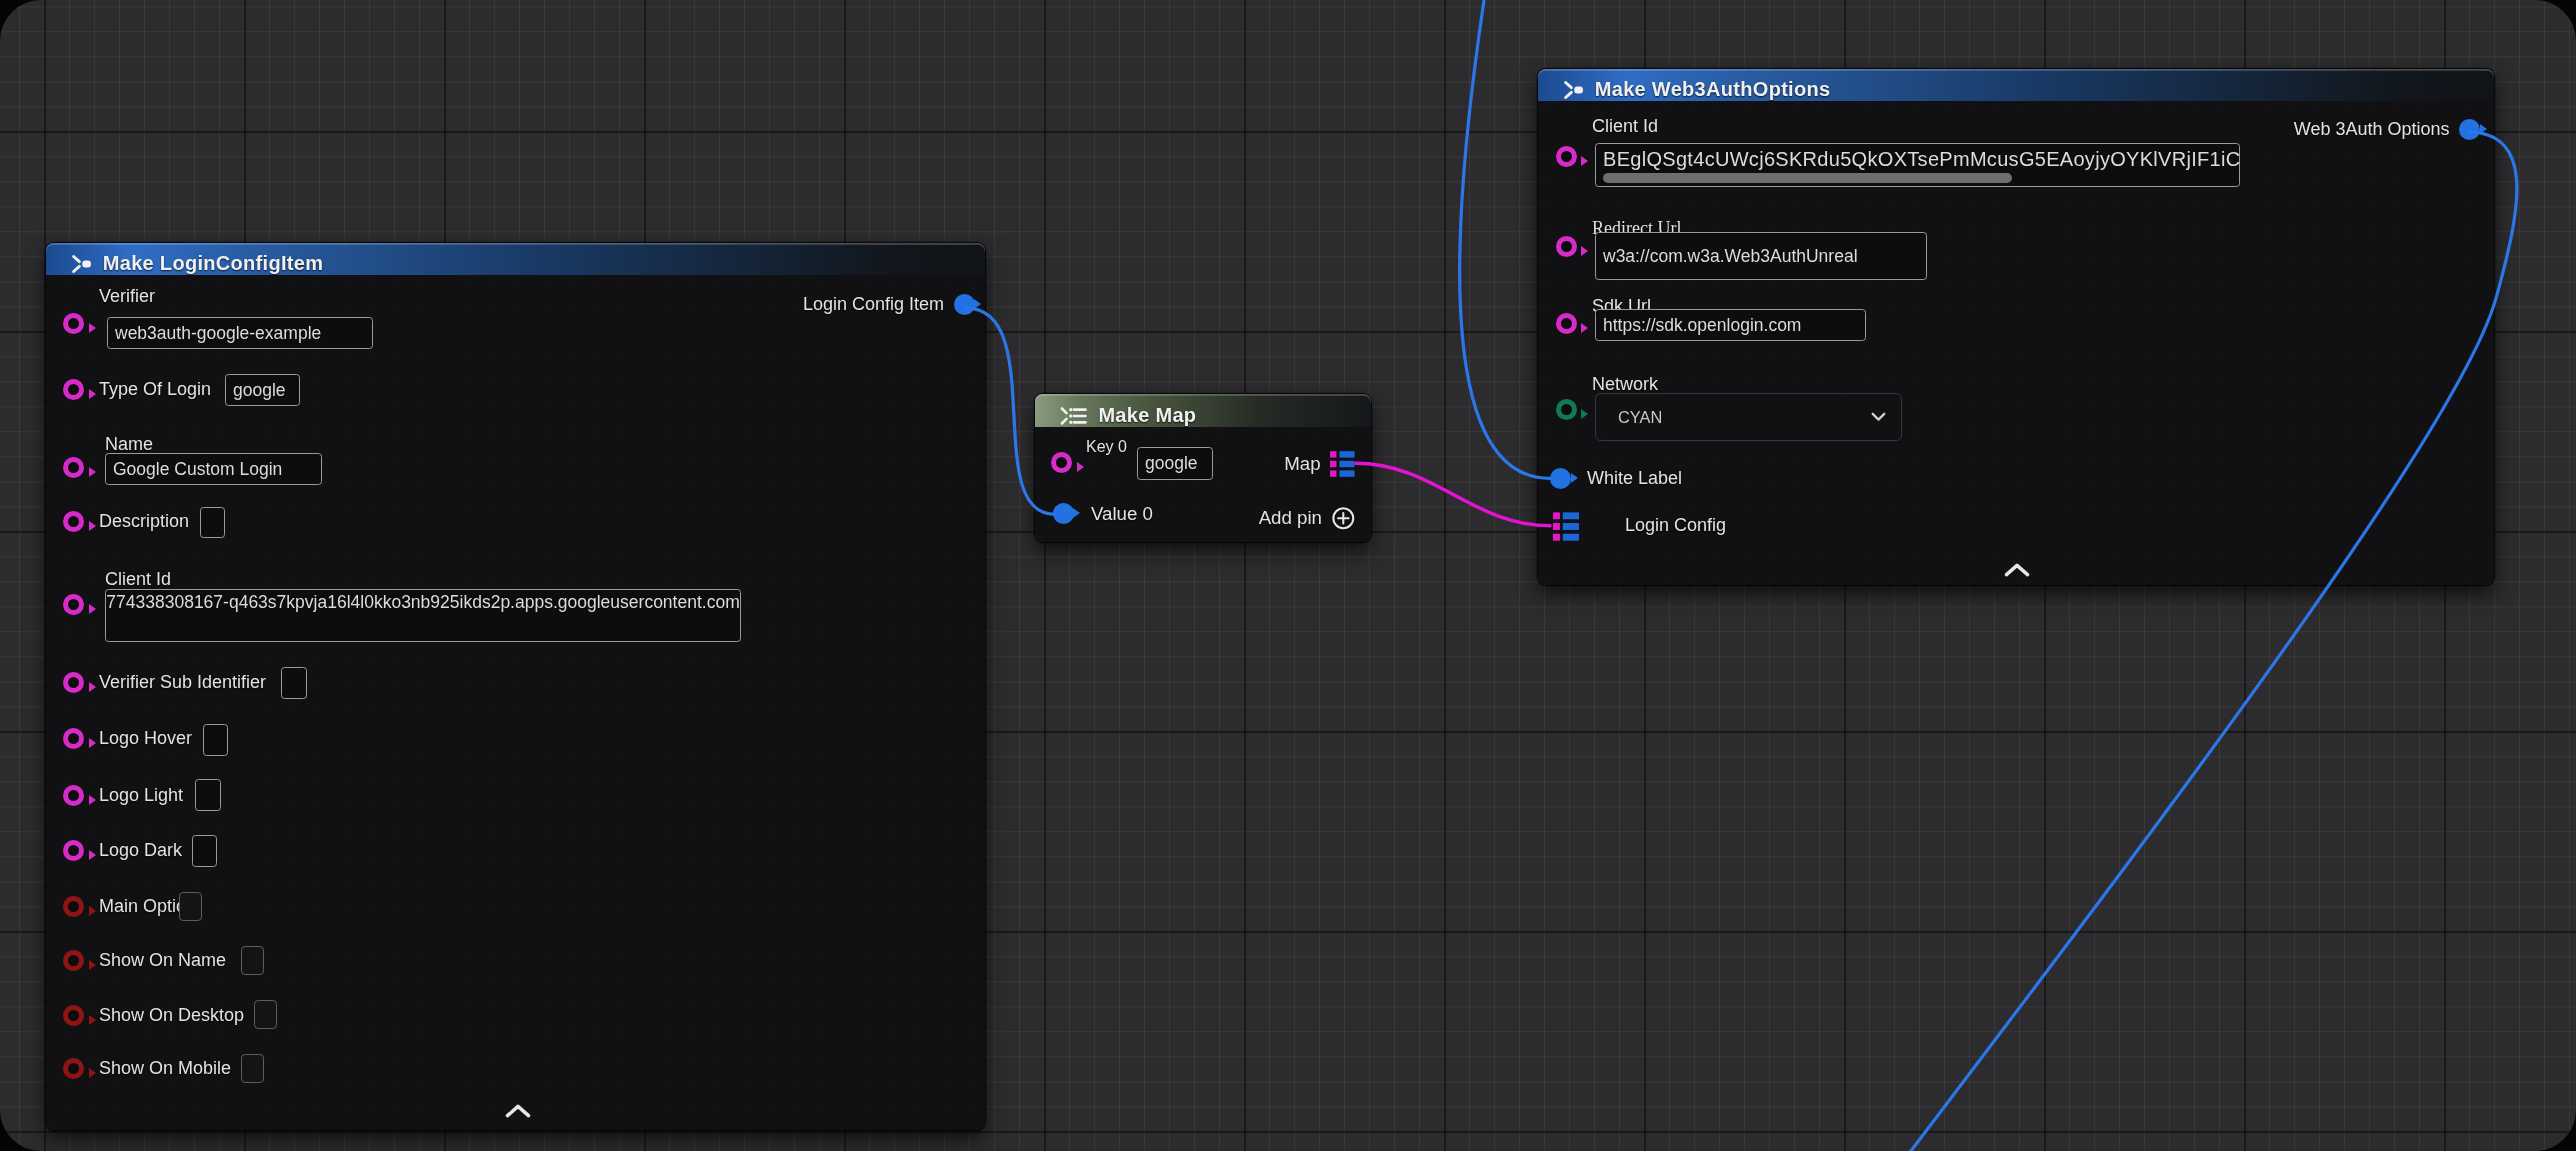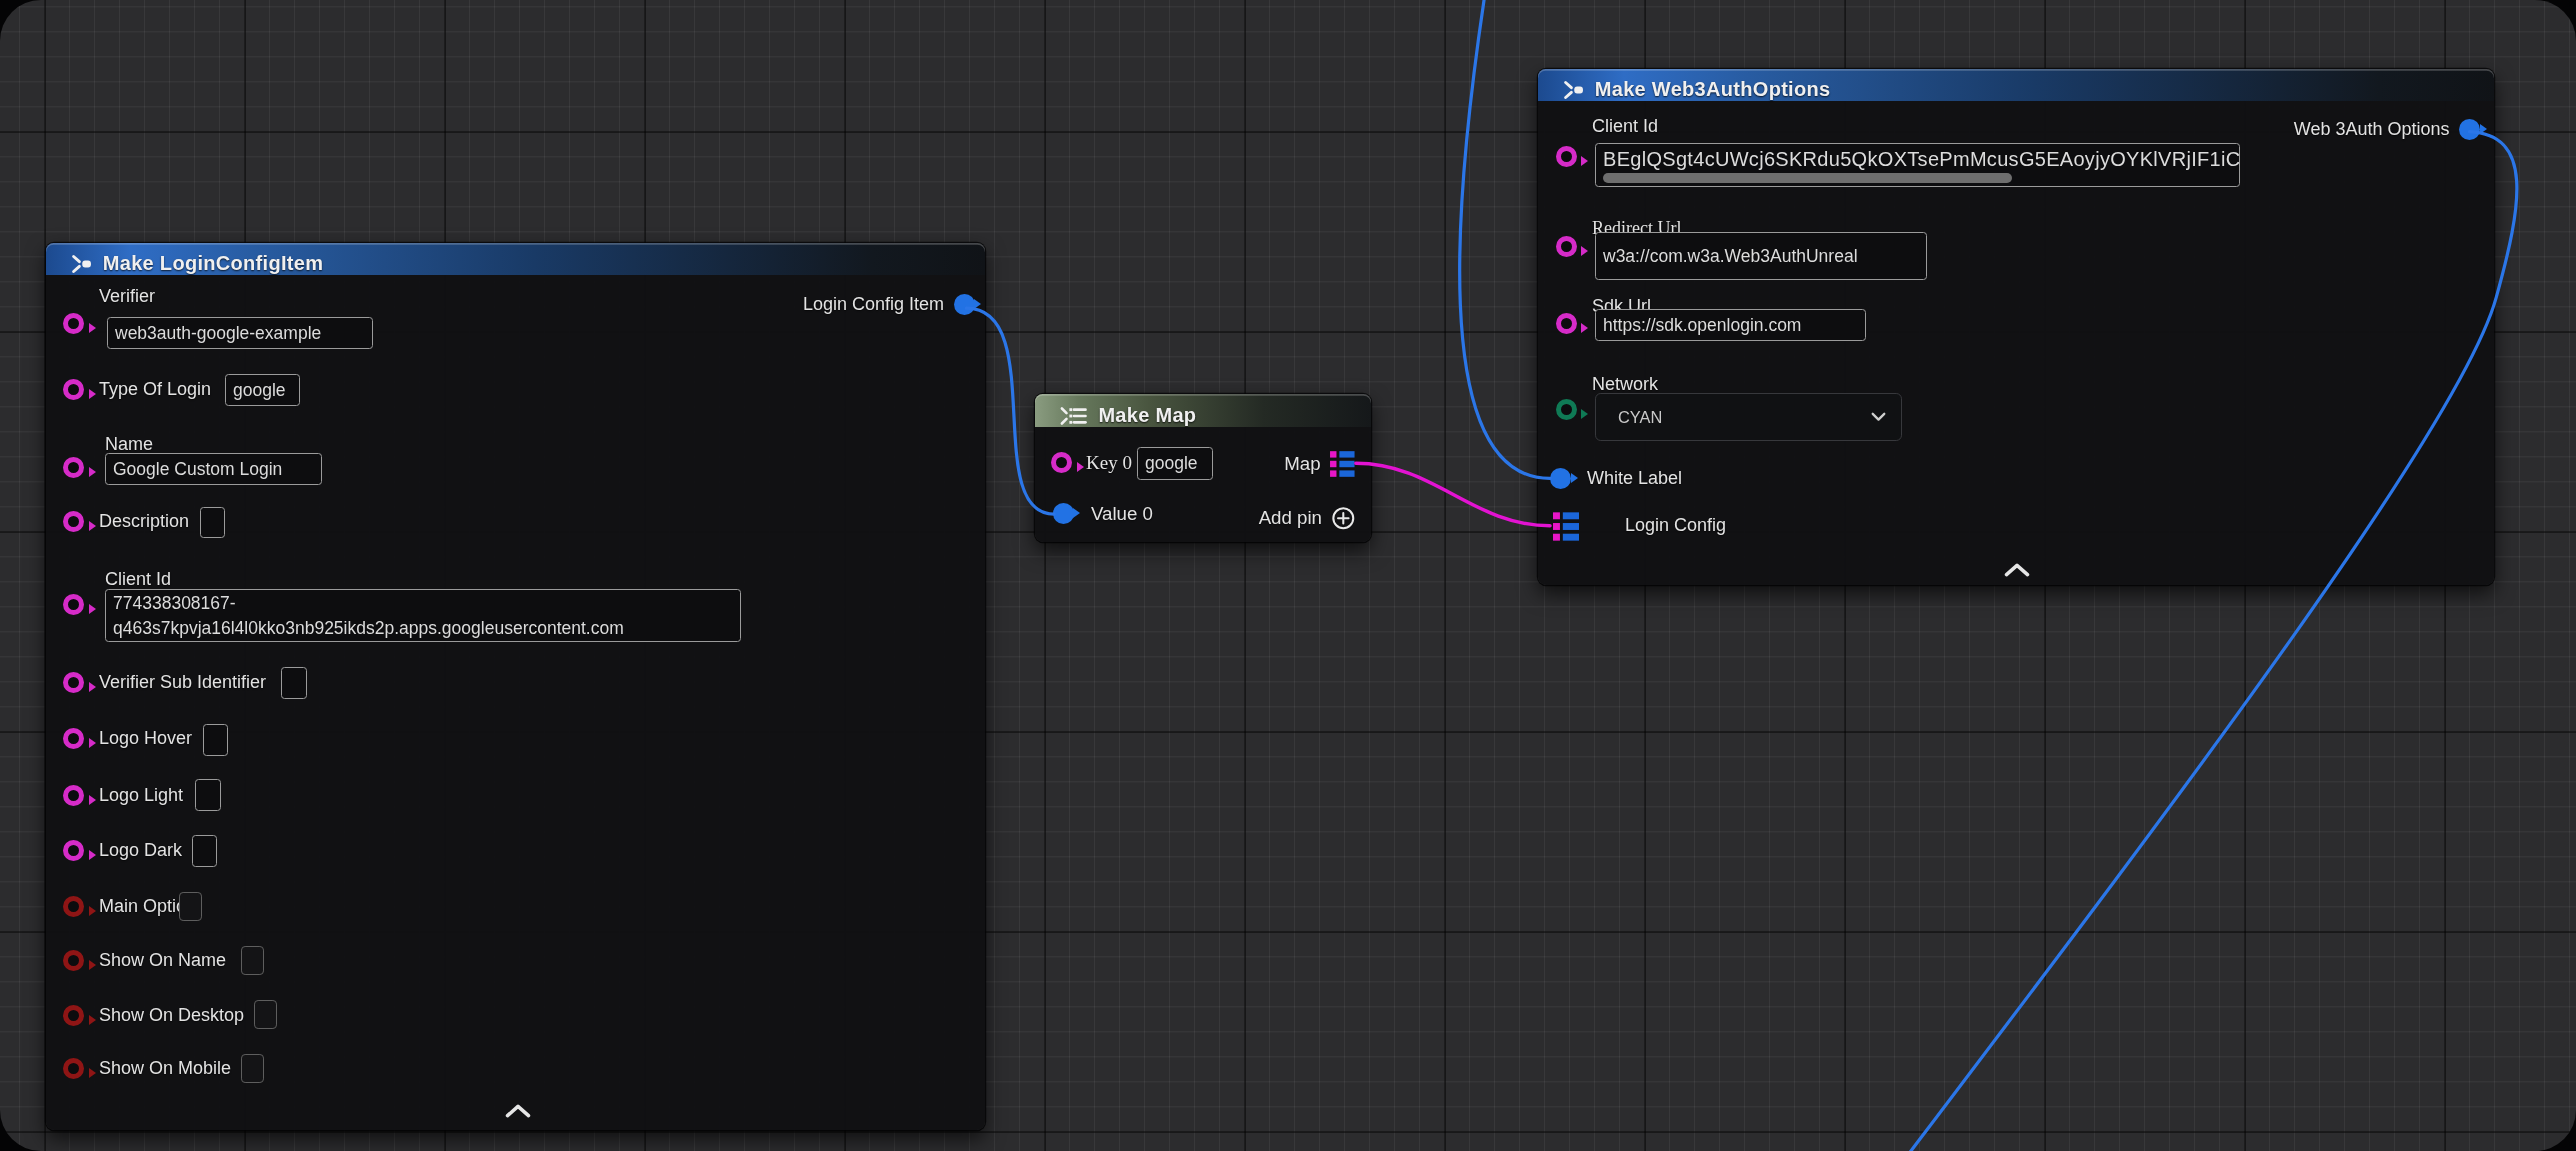--- a/index.html
+++ b/index.html
@@ -33,21 +33,21 @@
   .pin.hollow{border:5.3px solid;background:#0c0c0e;}
   .pin.filled{border:none;}
   .pin.magenta{border-color:#d62bc8;}.pin.magenta::after{border-left-color:#d62bc8;}
   .pin.red{border-color:#8f1515;}.pin.red::after{border-left-color:#8f1515;}
   .pin.green{border-color:#0f7a55;}.pin.green::after{border-left-color:#0f7a55;}
   .pin.blue{background:#2272e4;}.pin.blue::after{border-left-color:#2272e4;}
 
   .tb{background:#0d0d0f;border:1.2px solid #9b9b9b;border-radius:3.5px;color:#dcdcdc;
     font-size:17.5px;display:flex;align-items:center;padding:0 7px;box-sizing:border-box;
     overflow:hidden;white-space:nowrap;position:absolute;}
-  .tb.multi{white-space:normal;align-items:flex-start;flex-direction:column;justify-content:center;line-height:24.6px;}
+  .tb.multi{white-space:normal;align-items:flex-start;flex-direction:row;justify-content:center;line-height:24.6px;}
   .cb{position:absolute;background:#141416;border:1.8px solid #5e5e5e;border-radius:4.1px;box-sizing:border-box;}
   .dd{position:absolute;background:#101113;border:1.2px solid #37383c;border-radius:5.8px;color:#c9c9c9;
     font-size:16.4px;display:flex;align-items:center;justify-content:space-between;
     padding:0 15px 0 22px;box-sizing:border-box;}
   .sb{position:absolute;background:#6e6e6e;border-radius:5.3px;}
   .out-row{position:absolute;display:flex;align-items:center;gap:9.4px;}
   .collapse{position:absolute;display:flex;align-items:center;justify-content:center;}
   .mapicon{display:block;}
 </style>
 </head>
@@ -170,21 +170,21 @@
               <rect x="18" y="5.5" width="5" height="5"></rect>
               <rect x="18" y="16.5" width="5" height="5"></rect>
               <rect x="18" y="27.5" width="5" height="5"></rect>
             </g>
           </svg>
       </span>
       <span class="hdr-title">Make Map</span>
     </header>
 
     <span class="pin hollow magenta" style="left:16.4px;top:58px;"></span>
-    <span class="lbl" style="position:absolute;left:51px;top:58px;font-size:19px;font-family:Liberation Serif, serif;">Key 0</span>
+    <span class="lbl" style="position:absolute;left:51px;top:44px;font-size:16px;">Key 0</span>
     <div class="tb" style="left:102px;top:53px;width:76px;height:33px;">
         <span>google</span>
       </div>
 
     <span class="pin filled blue" style="left:17.5px;top:109px;"></span>
     <span class="lbl" style="position:absolute;left:56px;top:109px;font-size:18.7px;">Value 0</span>
 
     <div class="out-row" style="right:16.4px;top:56px;">
       <span class="lbl" style="font-size:18.7px;">Map</span>
       <svg class="mapicon" width="24.6" height="28" viewBox="0 0 42 48">

